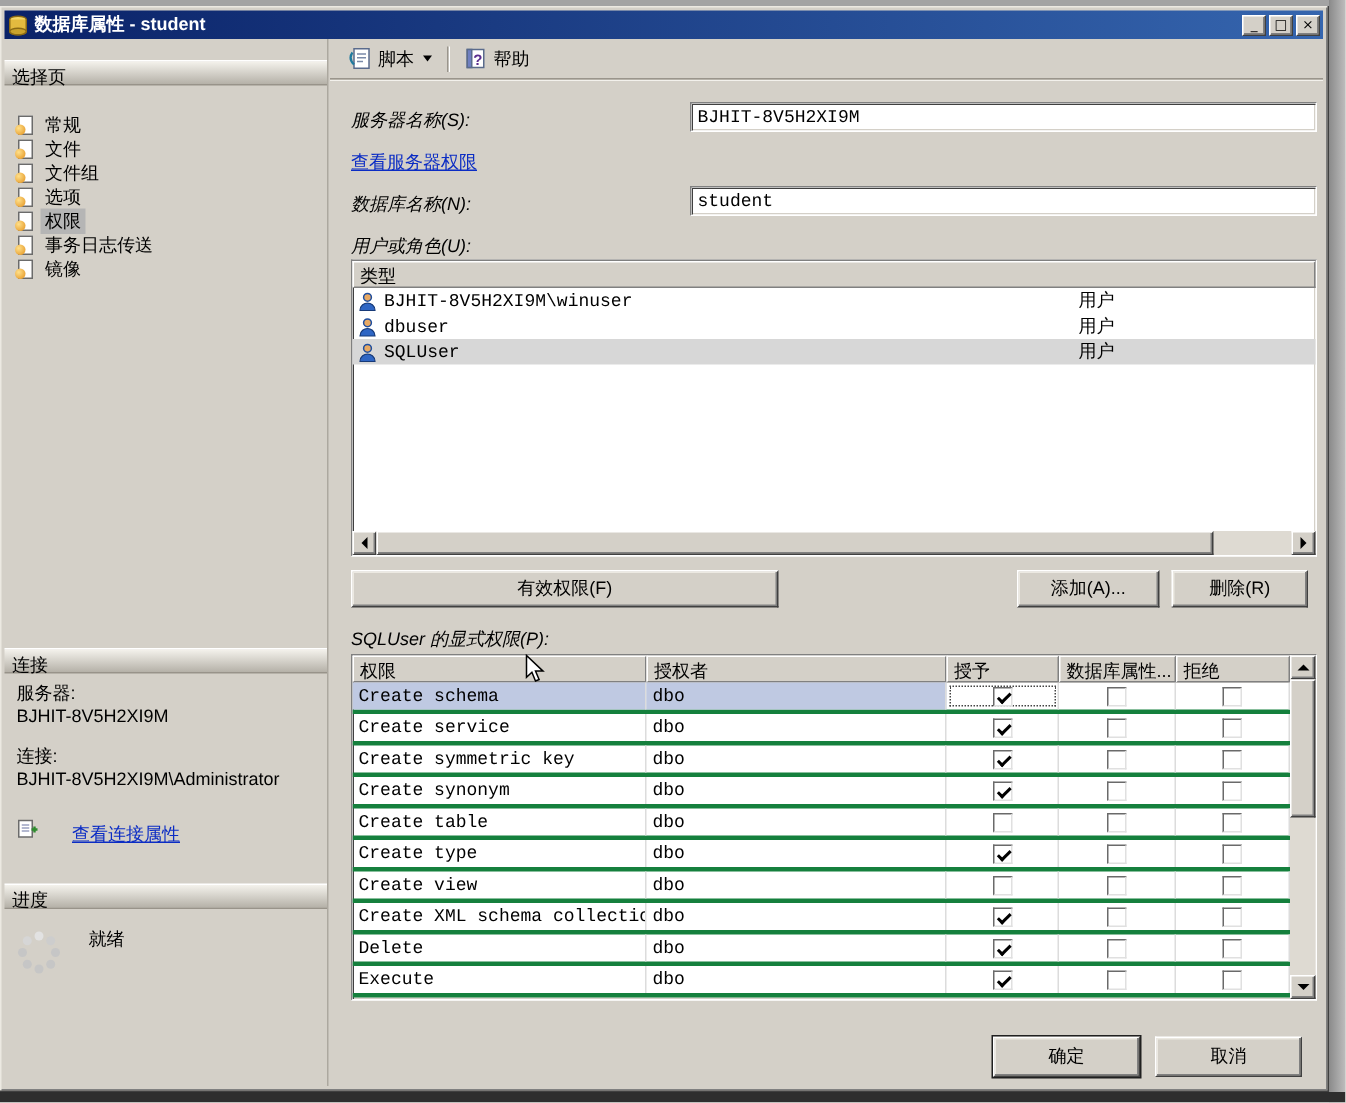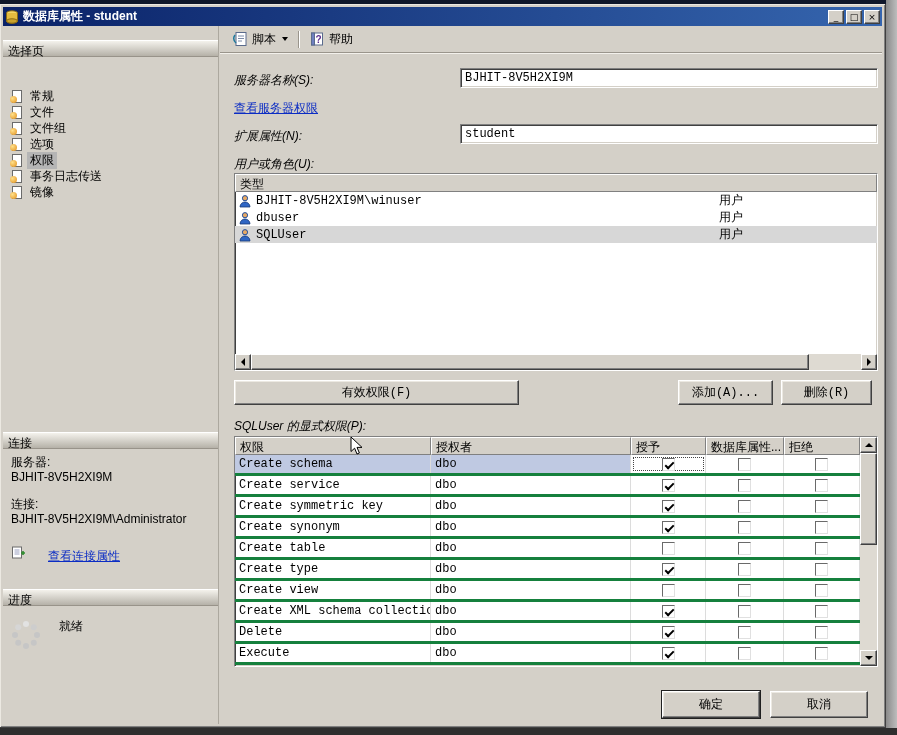--- a/index.html
+++ b/index.html
@@ -1,17 +1,17 @@
 <!DOCTYPE html>
 <html><head>
 <meta charset="utf-8">
 <style>
   * { box-sizing: border-box; margin: 0; padding: 0; }
   body { font-family: "Liberation Sans", "DejaVu Sans", sans-serif; font-size: 12px; color: #000; }
-  .desktop { position: relative; width: 897px; height: 735px; background: #0f172a; overflow: hidden; }
+  .desktop { position: relative; width: 897px; height: 735px; background: #a3a3a3; overflow: hidden; }
   .right-strip { position: absolute; top: 0; right: 0; width: 11px; height: 100%; background: linear-gradient(to right, #8a8a8a, #bdbdbd); }
   .bottom-strip { position: absolute; left: 0; bottom: 0; width: 100%; height: 7px; background: #2e2e2e; }
 
   .dialog { position: absolute; left: 0; top: 4px; width: 886px; height: 724px; background: #d4d0c8;
             border-right: 1px solid #404040; border-bottom: 1px solid #404040;
             box-shadow: inset 1px 1px 0 #ece9e2, inset -1px -1px 0 #808080; }
 
   .titlebar { position: absolute; left: 3px; top: 3px; right: 3px; height: 19px;
               background: linear-gradient(to right, #0a2268, #3565ae);
               display: flex; align-items: center; gap: 4px; padding: 0 2px; }
@@ -19,21 +19,21 @@
   .title-text { flex: 1; color: #fff; font-weight: bold; font-size: 12px; white-space: nowrap; overflow: hidden; }
   .win-buttons { display: flex; gap: 2px; align-items: center; }
   .win-btn { width: 16px; height: 14px; background: #d4d0c8; border: 1px solid #fff; border-right-color: #404040; border-bottom-color: #404040;
              box-shadow: inset -1px -1px 0 #808080; font-size: 9px; line-height: 10px; text-align: center; padding: 0; cursor: default;
              font-family: "DejaVu Sans", sans-serif; }
 
   .sidebar { position: absolute; left: 3px; top: 22px; width: 216px; bottom: 3px; border-right: 1px solid #aca89f; }
   .sec-header { height: 17px; background: linear-gradient(#f4f2ec, #b5b1a8); border-top: 1px solid #fff; border-bottom: 1px solid #98938a;
                 padding: 2px 0 0 5px; font-size: 12px; white-space: nowrap; }
   .pages-section { position: absolute; top: 14px; left: 0; right: 0; }
-  #pages-list { padding-top: 3px; margin-top: 28px; }
+  #pages-list { padding-top: 18px; }
   .page-item { display: flex; align-items: center; height: 16px; padding-left: 7px; cursor: default; }
   .page-icon { width: 13px; height: 13px; margin-right: 4px; flex: none; position: relative; }
   .page-icon::before { content: ""; position: absolute; left: 2px; top: 0; width: 8px; height: 11px; background: #fff; border: 1px solid #6b6b6b; }
   .page-icon::after { content: ""; position: absolute; left: 0; bottom: 0; width: 7px; height: 7px; border-radius: 50%;
                       background: radial-gradient(circle at 35% 35%, #ffe08a, #e2901c); }
   .page-label { padding: 0 3px; white-space: nowrap; }
   .page-item.selected .page-label { background: #b5b5b5; }
 
   .connection-section { position: absolute; top: 406px; left: 0; right: 0; }
   .conn-body { padding: 6px 0 0 8px; line-height: 15px; }
@@ -88,21 +88,21 @@
   .hthumb { height: 16px; width: 558px; flex: none; background: #d4d0c8; border: 1px solid #fff; border-right-color: #404040; border-bottom-color: #404040;
             box-shadow: inset -1px -1px 0 #808080; }
   .right-btn { margin-left: auto; }
   .tri { width: 0; height: 0; }
   .tri.left  { border-top: 4px solid transparent; border-bottom: 4px solid transparent; border-right: 4px solid #000; }
   .tri.right { border-top: 4px solid transparent; border-bottom: 4px solid transparent; border-left: 4px solid #000; }
   .tri.up    { border-left: 4px solid transparent; border-right: 4px solid transparent; border-bottom: 4px solid #000; }
   .tri.down  { border-left: 4px solid transparent; border-right: 4px solid transparent; border-top: 4px solid #000; }
 
   .btn { position: absolute; height: 25px; background: #d4d0c8; border: 1px solid #fff; border-right-color: #404040; border-bottom-color: #404040;
-         box-shadow: inset -1px -1px 0 #808080, inset 1px 1px 0 #ece9e2; font-size: 12px; font-family: Liberation Mono, monospace; cursor: default; }
+         box-shadow: inset -1px -1px 0 #808080, inset 1px 1px 0 #ece9e2; font-size: 12px; font-family: Liberation Sans, sans-serif; cursor: default; }
   .eff-btn { left: 14px; top: 354px; width: 285px; }
   .add-btn { left: 458px; top: 354px; width: 95px; }
   .remove-btn { left: 561px; top: 354px; width: 91px; }
   .ok-btn { left: 442px; top: 665px; width: 98px; height: 27px; outline: 1px solid #202020; }
   .cancel-btn { left: 550px; top: 665px; width: 98px; height: 27px; }
 
   .grid { position: absolute; left: 14px; top: 410px; width: 644px; height: 231px; background: #fff; }
   .grid-scroll-pad { position: absolute; left: 0; top: 0; right: 17px; bottom: 0; overflow: hidden; }
   .grid-header { display: flex; height: 18px; }
   .grid-hcell { background: #d4d0c8; border: 1px solid #fff; border-right-color: #808080; border-bottom-color: #808080; padding: 1px 4px;
@@ -254,21 +254,21 @@
           </span>
           <span>帮助</span>
         </button>
       </div>
 
       <div class="label server-name-label">服务器名称(S):</div>
       <input class="textbox server-name-input" readonly="" value="BJHIT-8V5H2XI9M" style="">
 
       <a class="link view-server-perms">查看服务器权限</a>
 
-      <div class="label db-name-label">扩展属性(N):</div>
+      <div class="label db-name-label">数据库名称(N):</div>
       <input class="textbox db-name-input" readonly="" value="student" style="">
 
       <div class="label users-label">用户或角色(U):</div>
 
       <div class="users-box sunken">
         <div class="lv-header" id="users-header">
             <div class="lv-hcell type">类型</div>
           </div>
         <div id="users-rows">
             <div class="lv-row">

